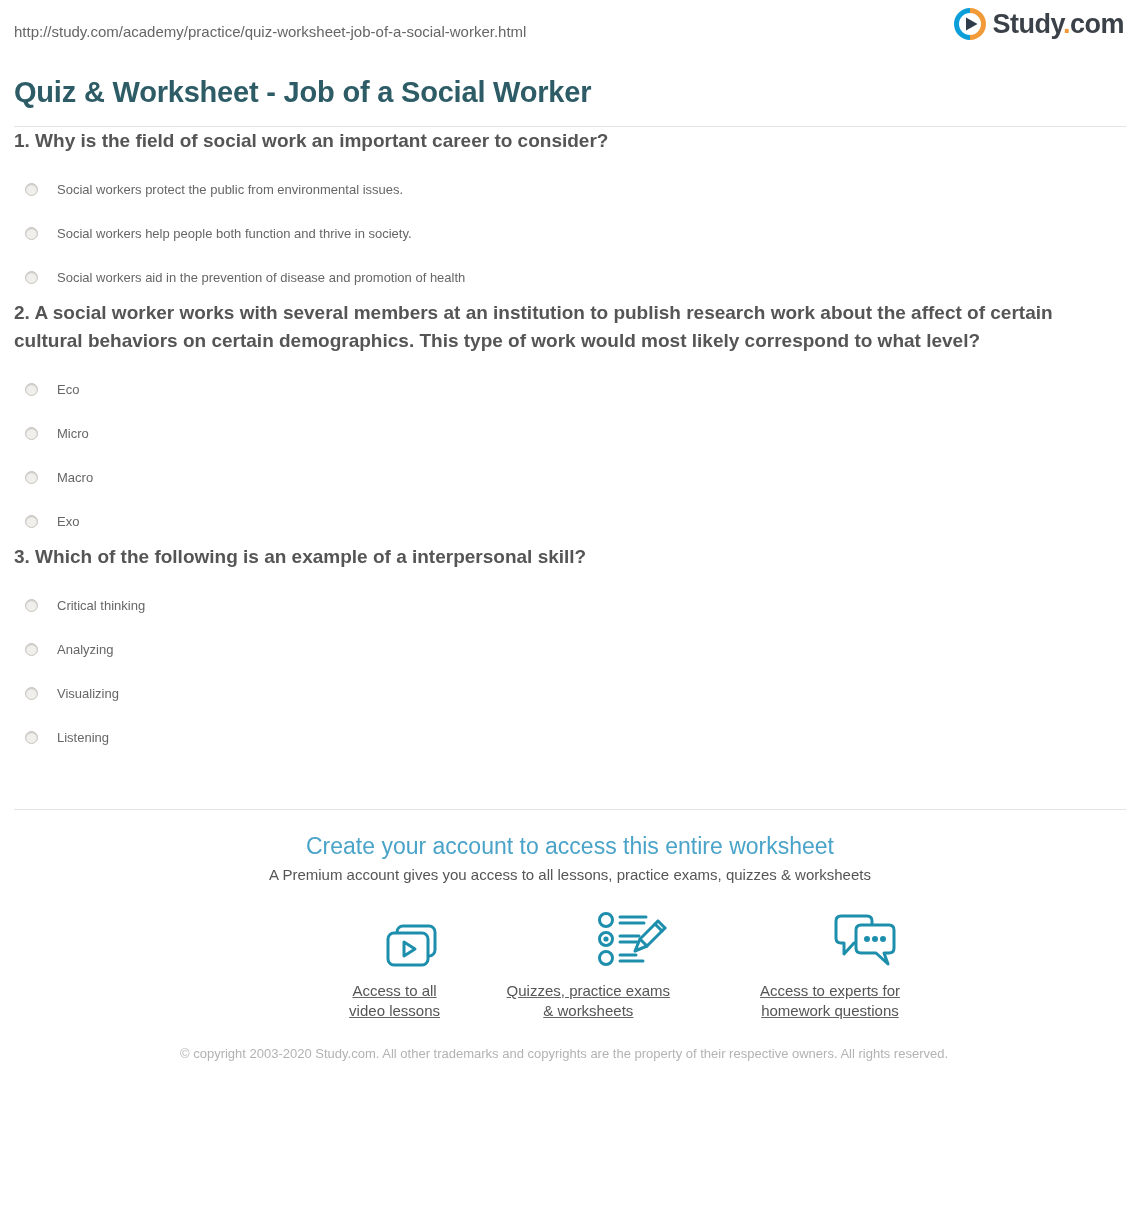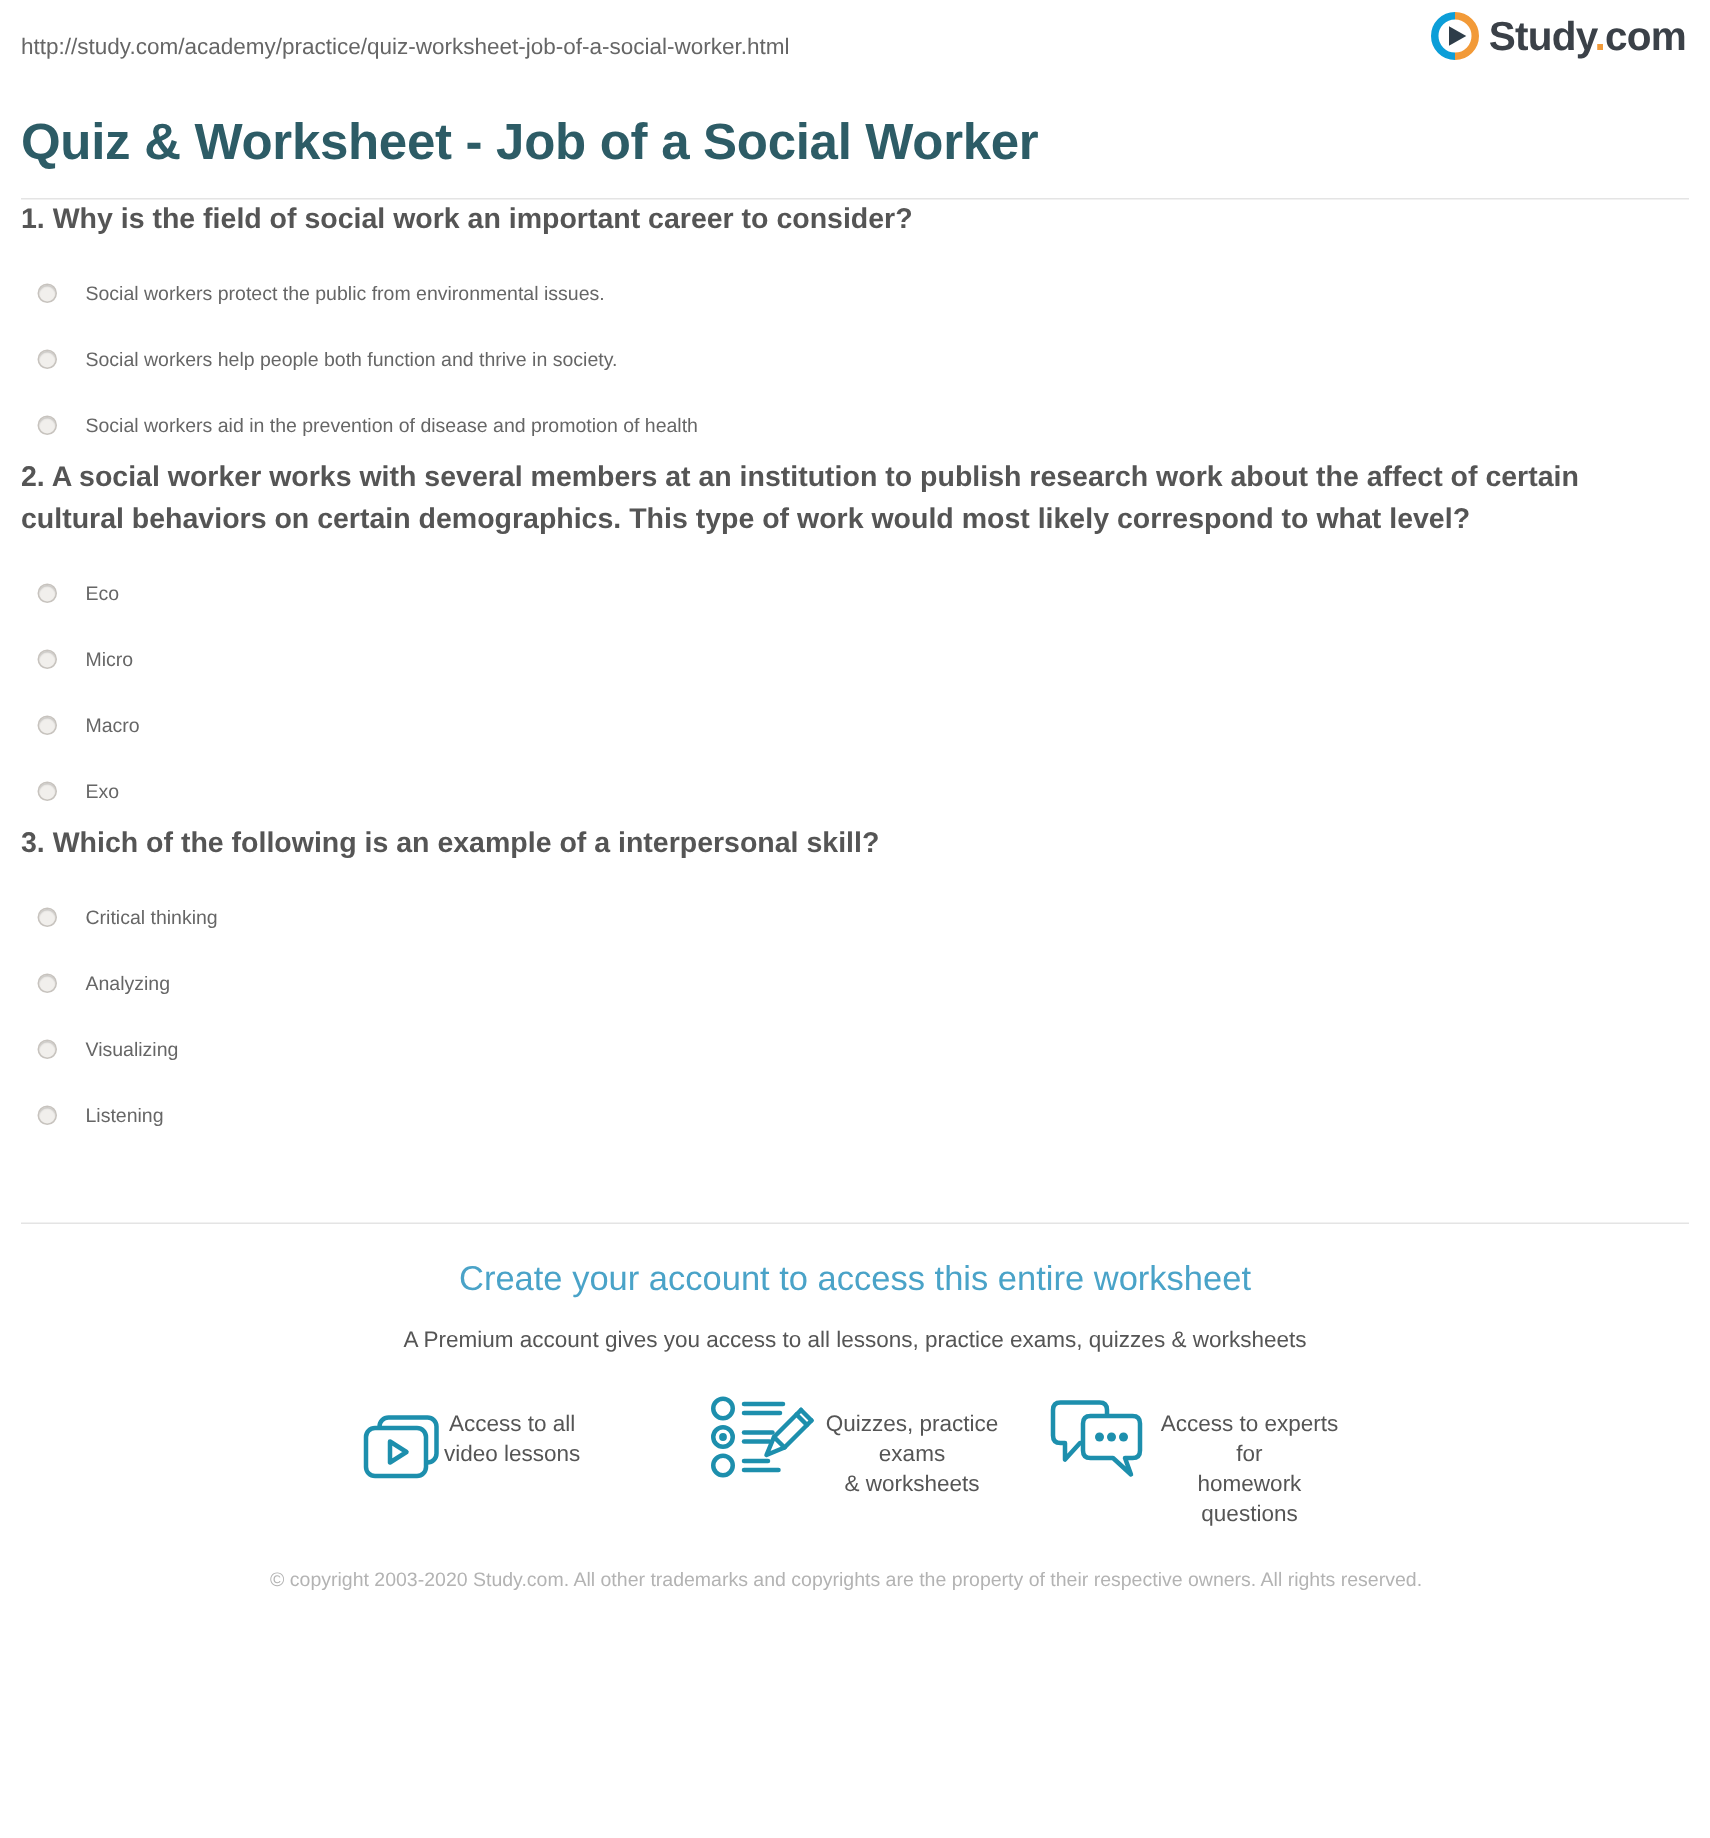--- a/index.html
+++ b/index.html
@@ -25,44 +25,44 @@
   .container{padding:12px 14px;}
 
   
   .url-bar{padding-top:11px;font-size:15px;color:#666;}
   .logo{position:absolute;top:7px;right:16px;display:flex;align-items:center;gap:5px;}
   .logo-text{font-size:27px;font-weight:700;color:#3b4148;letter-spacing:-0.5px;}
   .logo-text .dot{color:var(--logo-orange);}
 
   
   .page-title{
-    margin-top:36px;font-size:34px;font-weight:700;color:var(--title-teal);
+    margin-top:36px;font-size:29px;font-weight:700;color:var(--title-teal);
     letter-spacing:-0.2px;
   }
   .rule{border:none;border-top:1px solid var(--divider-gray);margin-top:17px;}
 
   
   .question{}
   .q-text{font-size:19px;font-weight:700;color:var(--heading-gray);line-height:28px;max-width:1100px;}
   .options{margin-top:12px;}
   .option{display:flex;align-items:center;height:44px;padding-left:11px;cursor:pointer;}
   .radio{
     width:13px;height:13px;border-radius:50%;flex:0 0 13px;
     background:#f1efec;border:1px solid #c7c3be;
     box-shadow:inset 0 1px 1px rgba(0,0,0,0.18);
   }
   .option-label{margin-left:19px;font-size:13px;color:var(--body-gray);}
 
   
   .divider{border:none;border-top:1px solid var(--divider-gray);margin-top:50px;}
   .cta{text-align:center;}
   .cta-title{margin-top:23px;font-size:23px;font-weight:400;color:var(--cta-blue);}
-  .cta-subtitle{margin-top:19px;font-size:15px;color:var(--heading-gray);}
+  .cta-subtitle{margin-top:6px;font-size:15px;color:var(--heading-gray);}
   .features{margin-top:26px;display:flex;justify-content:center;gap:30px;}
-  .feature{width:200px;display:flex;flex-direction:row;align-items:flex-start;}
+  .feature{width:200px;display:flex;flex-direction:column;align-items:flex-end;text-decoration:underline;}
   .feature-icon{height:60px;display:flex;align-items:flex-end;justify-content:center;}
   .feature-caption{margin-top:12px;font-size:15px;line-height:20px;color:var(--heading-gray);text-align:center;}
 
   
   .copyright{
     margin:24px auto 16px;max-width:780px;
     font-size:13px;line-height:17px;color:var(--copyright-gray);
   }
   svg{display:block;}
 </style>

